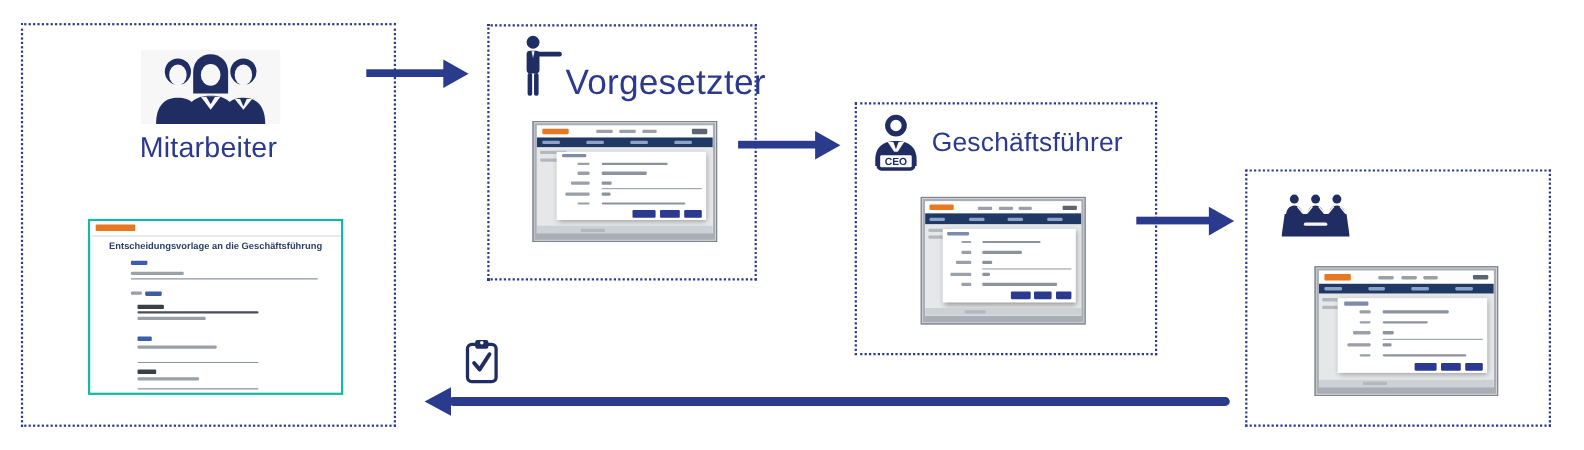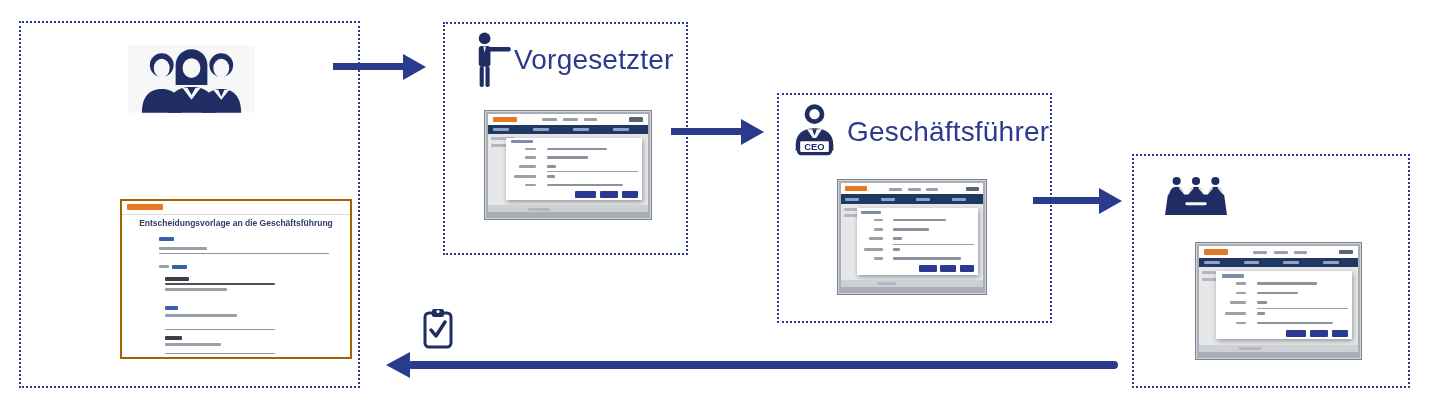--- a/index.html
+++ b/index.html
@@ -33,21 +33,21 @@
             box-shadow:1px 2px 5px rgba(0,0,0,.35);}
   .m-title{position:absolute;left:4%;top:4%;width:16%;height:5%;background:#7d8cab;border-radius:1px;}
   .m-lbl{position:absolute;background:#9aa0a8;height:4%;border-radius:1px;}
   .m-val{position:absolute;background:#8d939c;height:4%;border-radius:1px;}
   .m-hline{position:absolute;left:30%;right:3%;height:1px;background:#9aa0a8;}
   .m-btn{position:absolute;bottom:4%;height:10%;background:#2b3990;border-radius:1px;}
   .as-bottom{position:absolute;left:0;right:0;bottom:0;height:7%;background:#cdd0d4;}
 
   
   .form-shot{position:absolute;left:59px;top:176px;width:232px;height:160px;background:#fff;
-             border:2px solid #a16207;box-sizing:border-box;margin-left:40px;}
+             border:2px solid #14b8a6;box-sizing:border-box;}
   .fs-header{position:absolute;left:0;top:0;right:0;height:13px;border-bottom:1px solid #dcdcdc;background:#fff;}
   .fs-logo{position:absolute;left:5px;top:3px;width:36px;height:6px;background:#e87722;border-radius:1px;}
   .fs-title{position:absolute;left:0;right:0;top:17px;text-align:center;color:#2c3e66;
             font-size:8.5px;font-weight:bold;}
   .bar{position:absolute;border-radius:1px;}
   .b-blue{background:#3a5ea8;height:4px;}
   .b-dark{background:#3b3f46;height:4px;}
   .b-gray{background:#9aa0a8;height:3px;}
   .b-line{background:#8d939c;height:1px;}
   .b-strong{background:#4a4e55;height:2px;}
@@ -69,20 +69,21 @@
         <path d="M74,68 C74,50 83,44 94,44 C105,44 114,50 114,68 Z" fill="#1f2d63"></path>
         <path d="M86,45 L94,55 L102,45 Z" fill="#f7f7f8"></path>
         <path d="M91,45 L94,52 L97,45 Z" fill="#1f2d63"></path>
         <path d="M64,4 C73,4 80,11 80,20 L80,40 L48,40 L48,20 C48,11 55,4 64,4 Z" fill="#1f2d63"></path>
         <ellipse cx="64" cy="23" rx="9" ry="10" fill="#f7f7f8"></ellipse>
         <path d="M40,68 C40,48 50,42 64,42 C78,42 88,48 88,68 Z" fill="#1f2d63"></path>
         <path d="M55,43 L64,55 L73,43 Z" fill="#f7f7f8"></path>
         <path d="M60,43 L64,50 L68,43 Z" fill="#1f2d63"></path>
       </g>
     </svg>
+    <div class="stage-label" style="left:0;right:0;top:96px;text-align:center;font-size:26px">Mitarbeiter</div>
 
     <div class="form-shot">
       <div class="fs-header">
         <i class="fs-logo bar"></i>
       </div>
       <div class="fs-title">Entscheidungsvorlage an die Geschäftsführung</div>
       <i class="bar b-blue" style="left:37px;top:36px;width:15px"></i>
       <i class="bar b-gray" style="left:37px;top:46px;width:48px"></i>
       <i class="bar b-line" style="left:37px;top:52px;width:170px"></i>
       <i class="bar b-gray" style="left:37px;top:64px;width:10px"></i>
@@ -101,21 +102,21 @@
 
   <div class="stage-box" style="left:443px;top:22px;width:245px;height:233px">
     <svg viewBox="0 0 50 62" style="position:absolute;left:27px;top:6px;width:45px;height:60px">
       <circle cx="14" cy="7" r="6.5" fill="#1f2d63"></circle>
       <rect x="7.5" y="15.5" width="13" height="23" rx="3.5" fill="#1f2d63"></rect>
       <rect x="17" y="16.5" width="26" height="5" rx="2" fill="#1f2d63"></rect>
       <path d="M12.5,16 L15.5,16 L14,23 Z" fill="#f7f7f8"></path>
       <rect x="8.5" y="38" width="4.6" height="23" rx="2" fill="#1f2d63"></rect>
       <rect x="15" y="38" width="4.6" height="23" rx="2" fill="#1f2d63"></rect>
     </svg>
-    <div class="stage-label" style="left:69px;top:20px;font-size:28px">Vorgesetzter</div>
+    <div class="stage-label" style="left:69px;top:32px;font-size:32px">Vorgesetzter</div>
     <div class="app-shot" style="left:39px;top:86px;width:168px;height:110px">
   <div class="as-screen">
     <div class="as-top">
       <i class="as-logo"></i>
       <i class="as-dash" style="left:34%;top:40%;width:9%"></i>
       <i class="as-dash" style="left:47%;top:40%;width:9%"></i>
       <i class="as-dash" style="left:60%;top:40%;width:8%"></i>
       <i class="as-user"></i>
     </div>
     <div class="as-nav">
@@ -154,21 +155,21 @@
 
   <div class="stage-box" style="left:777px;top:93px;width:275px;height:230px">
     <svg viewBox="0 0 50 60" style="position:absolute;left:12px;top:8px;width:47px;height:58px">
       <circle cx="25" cy="11" r="8" fill="none" stroke="#1f2d63" stroke-width="5"></circle>
       <path d="M5,44 C5,31 14,26 25,26 C36,26 45,31 45,44 L45,50 L5,50 Z" fill="#1f2d63"></path>
       <path d="M17,27 L25,39 L33,27 Z" fill="#f7f7f8"></path>
       <path d="M22.5,27 L25,34 L27.5,27 Z" fill="#1f2d63"></path>
       <rect x="8" y="38" width="34" height="15" rx="3" fill="#fff" stroke="#1f2d63" stroke-width="3.5"></rect>
       <text x="25" y="49.5" text-anchor="middle" font-family="Liberation Sans, sans-serif" font-size="10" font-weight="bold" fill="#1f2d63">CEO</text>
     </svg>
-    <div class="stage-label" style="left:68px;top:21px;font-size:28px">Geschäftsführer</div>
+    <div class="stage-label" style="left:68px;top:21px;font-size:24px">Geschäftsführer</div>
     <div class="app-shot" style="left:58px;top:84px;width:150px;height:116px">
   <div class="as-screen">
     <div class="as-top">
       <i class="as-logo"></i>
       <i class="as-dash" style="left:34%;top:40%;width:9%"></i>
       <i class="as-dash" style="left:47%;top:40%;width:9%"></i>
       <i class="as-dash" style="left:60%;top:40%;width:8%"></i>
       <i class="as-user"></i>
     </div>
     <div class="as-nav">

